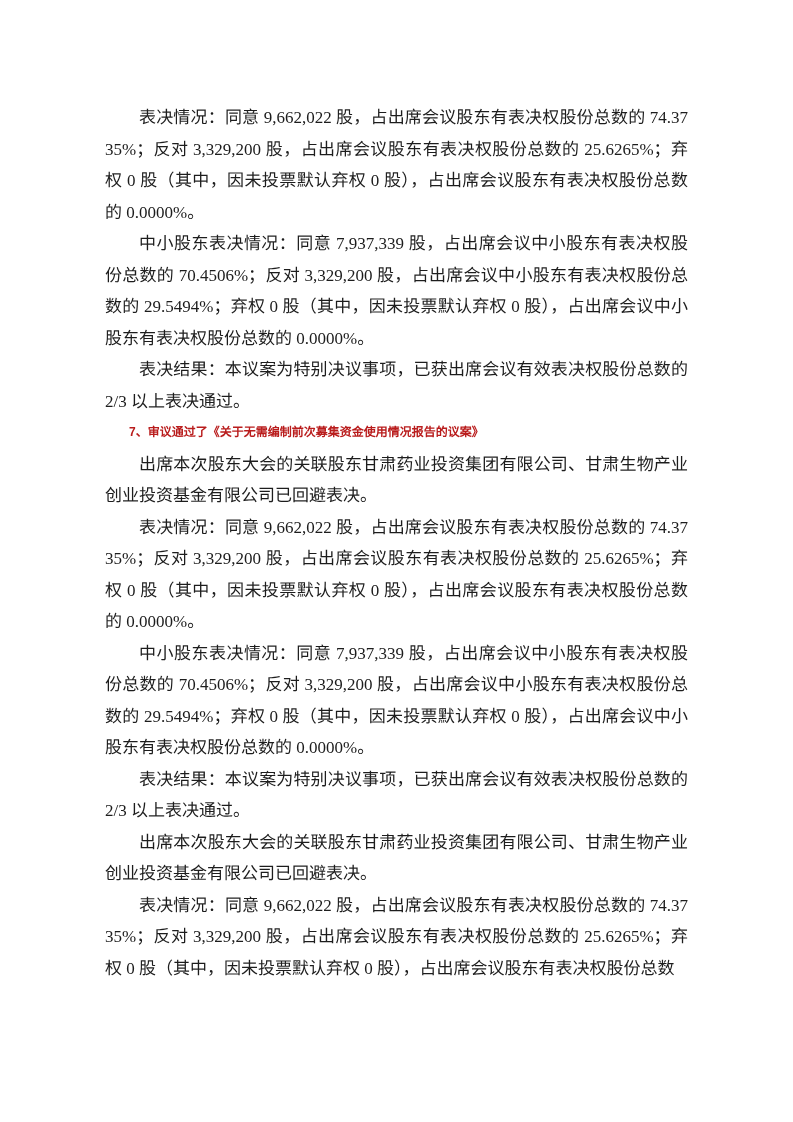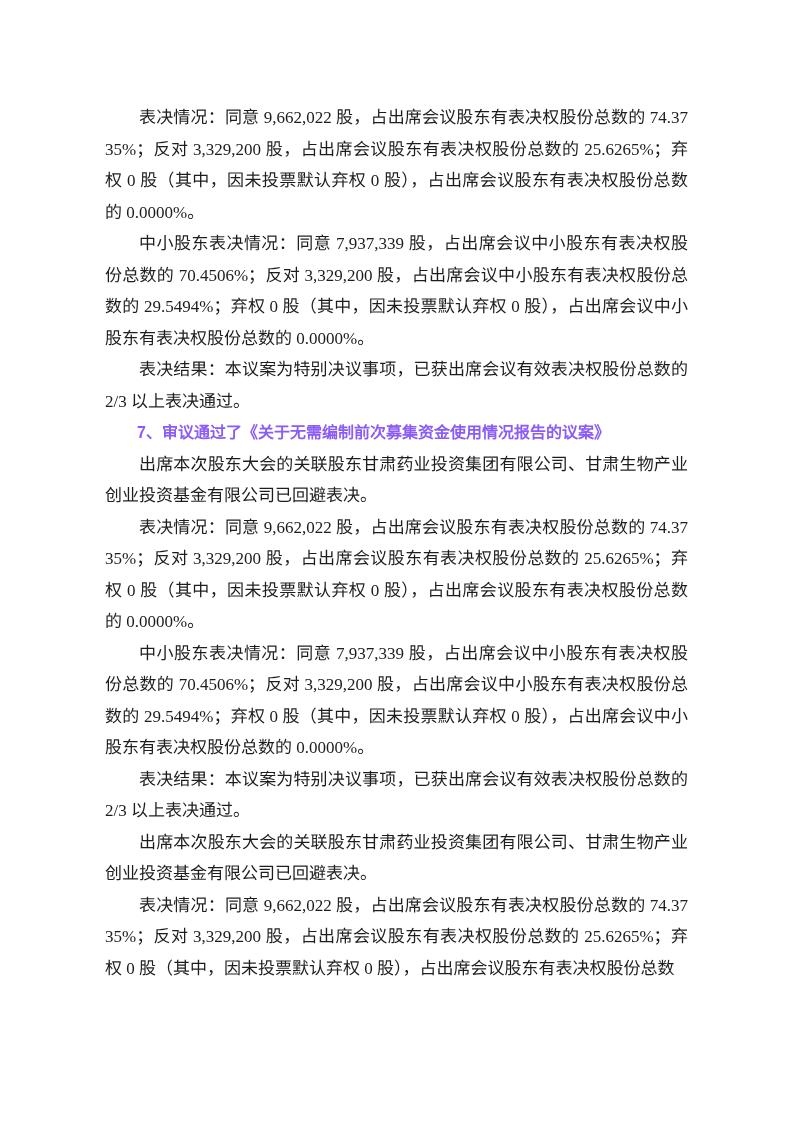--- a/index.html
+++ b/index.html
@@ -31,23 +31,23 @@
     word-break: break-all;
     font-weight: 400;
   }
   .heading {
     margin: 0;
     padding: 0;
     text-indent: 2em;
     word-break: break-all;
     font-family: "Liberation Sans", "DejaVu Sans", sans-serif;
     font-weight: 700;
-    font-size: 16px;
+    font-size: 12px;
     line-height: 31.5px;
-    color: #8b5cf6;
+    color: #b91c1c;
   }
 </style>
 </head>
 <body>
 
 <div class="page">
 
   <p class="para">表决情况：同意 9,662,022 股，占出席会议股东有表决权股份总数的 74.3735%；反对 3,329,200 股，占出席会议股东有表决权股份总数的 25.6265%；弃权 0 股（其中，因未投票默认弃权 0 股），占出席会议股东有表决权股份总数的 0.0000%。</p>
 
   <p class="para">中小股东表决情况：同意 7,937,339 股，占出席会议中小股东有表决权股份总数的 70.4506%；反对 3,329,200 股，占出席会议中小股东有表决权股份总数的 29.5494%；弃权 0 股（其中，因未投票默认弃权 0 股），占出席会议中小股东有表决权股份总数的 0.0000%。</p>

